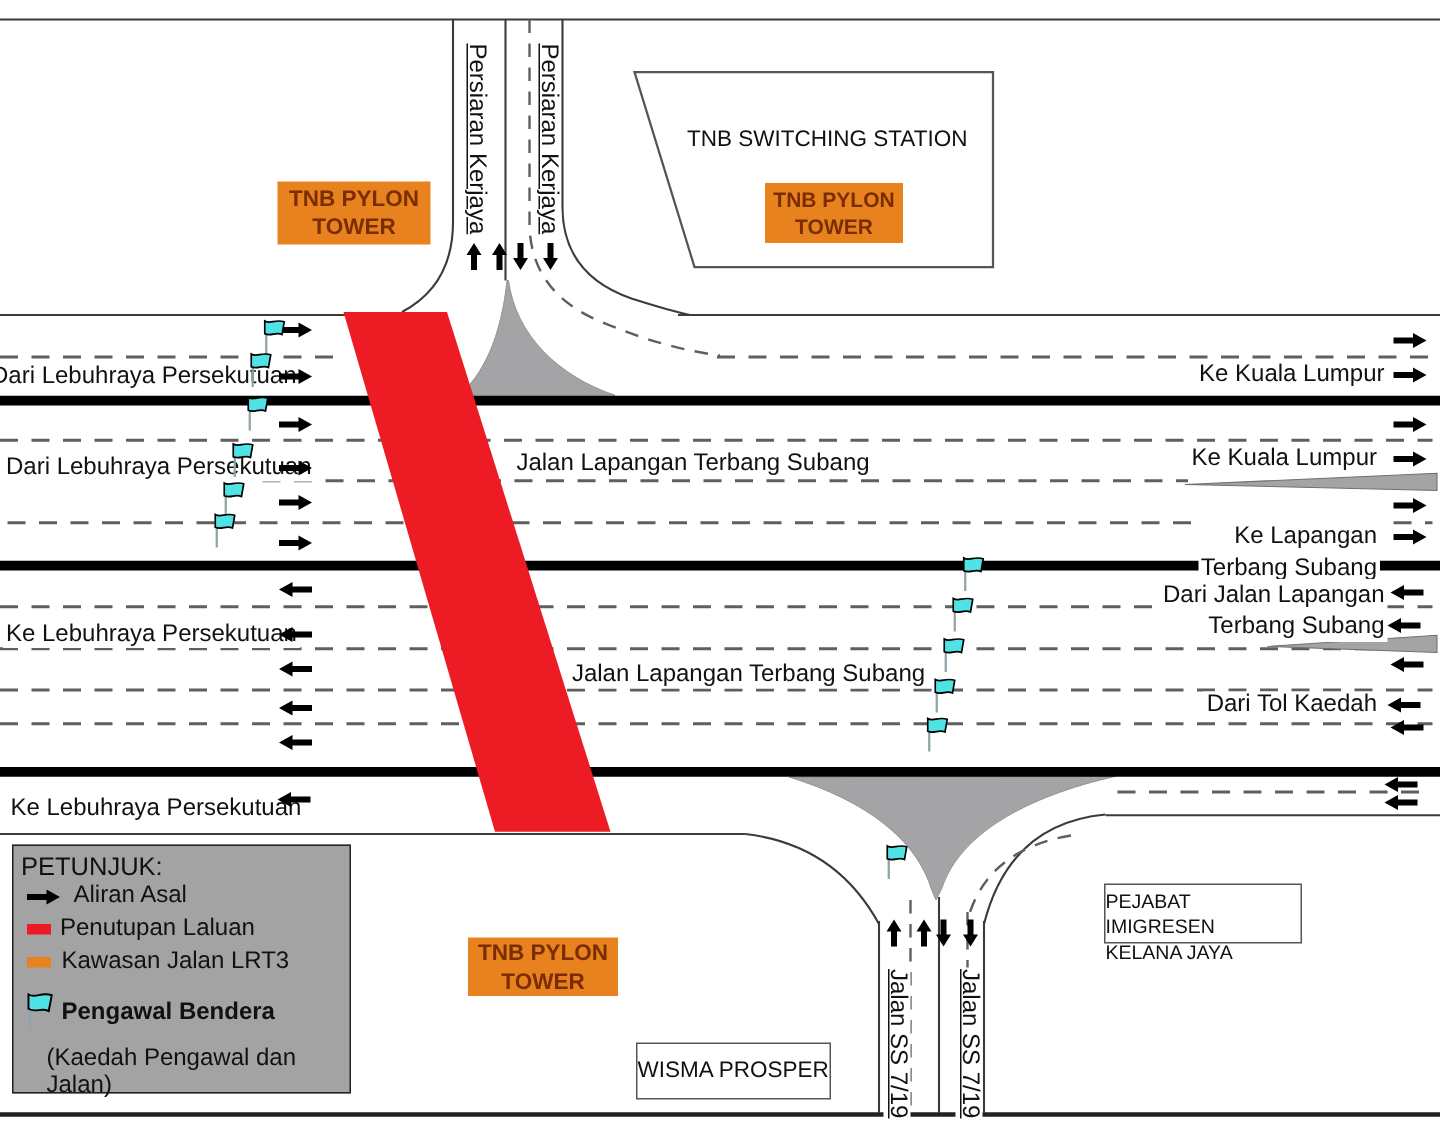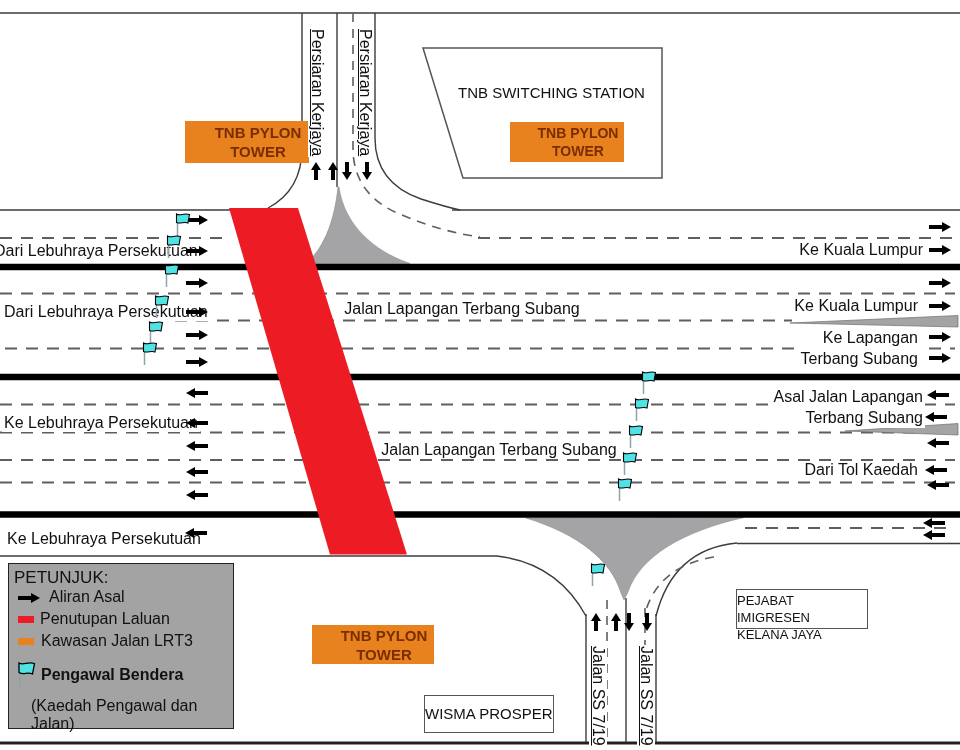--- a/index.html
+++ b/index.html
@@ -18,21 +18,21 @@
   .bldg-outline{fill:#fff;stroke:#555;stroke-width:1.5;}
 
   .lbl{position:absolute;font-size:16px;line-height:18px;white-space:nowrap;background:#fff;padding:0 2px;}
   .lbl.r2{line-height:21px;text-align:right;}
   .lbl.ctr{text-align:center;}
   .lbl span{display:block;}
   .vlbl{position:absolute;font-size:16px;white-space:nowrap;transform:rotate(90deg);transform-origin:left top;background:#fff;padding:0 1px;}
   .vlbl.u{text-decoration:underline;}
 
   .tnb-box{position:absolute;background:var(--work_orange);color:var(--tnb_text);
-    font-size:15px;line-height:19px;text-align:center;font-weight:bold;padding-left:22px;}
+    font-size:15px;line-height:19px;text-align:center;font-weight:bold;}
   .tnb-box.small{font-size:14px;line-height:18px;}
   .bldg-lbl{position:absolute;text-align:left;}
   .outlined{border:1.2px solid #555;background:#fff;}
 
   
   .arr{position:absolute;}
   .arr i{position:absolute;display:block;}
   .arr.r{width:22px;height:10px;}
   .arr.r i.s{left:0;top:3.2px;width:14px;height:3.6px;background:#000;}
   .arr.r i.h{left:13px;top:0;width:0;height:0;border-left:9px solid #000;border-top:5px solid transparent;border-bottom:5px solid transparent;}
@@ -144,26 +144,26 @@
   <div class="lbl ctr" style="left:340px;top:300px;width:240px;">Jalan Lapangan Terbang Subang</div>
   <div class="lbl ctr" style="left:377px;top:441px;width:240px;">Jalan Lapangan Terbang Subang</div>
 
   <div class="lbl" style="left:-8px;top:242px;">Dari Lebuhraya Persekutuan</div>
   <div class="lbl" style="left:2px;top:303px;">Dari Lebuhraya Persekutuan</div>
   <div class="lbl" style="left:2px;top:414px;">Ke Lebuhraya Persekutuan</div>
   <div class="lbl" style="left:5px;top:530px;">Ke Lebuhraya Persekutuan</div>
 
   <div class="lbl" style="right:35px;top:241px;">Ke Kuala Lumpur</div>
   <div class="lbl" style="right:40px;top:297px;">Ke Kuala Lumpur</div>
-  <div class="lbl r2" style="right:40px;top:327px;">
+  <div class="lbl r2" style="right:40px;top:347px;">
     <span>Ke Lapangan</span>
     <span>Terbang Subang</span>
   </div>
   <div class="lbl r2" style="right:35px;top:386px;">
-    <span>Asal Jalan Lapangan</span>
+    <span>Dari Jalan Lapangan</span>
     <span>Terbang Subang</span>
   </div>
   <div class="lbl" style="right:40px;top:461px;">Dari Tol Kaedah</div>
 
   <div id="legend">
     <div class="ltitle">PETUNJUK:</div>
     <div class="lrow" style="top:24px;">
       <span class="arr r" style="left:9px;top:5px;">
           <i class="s"></i>
           <i class="h"></i>

